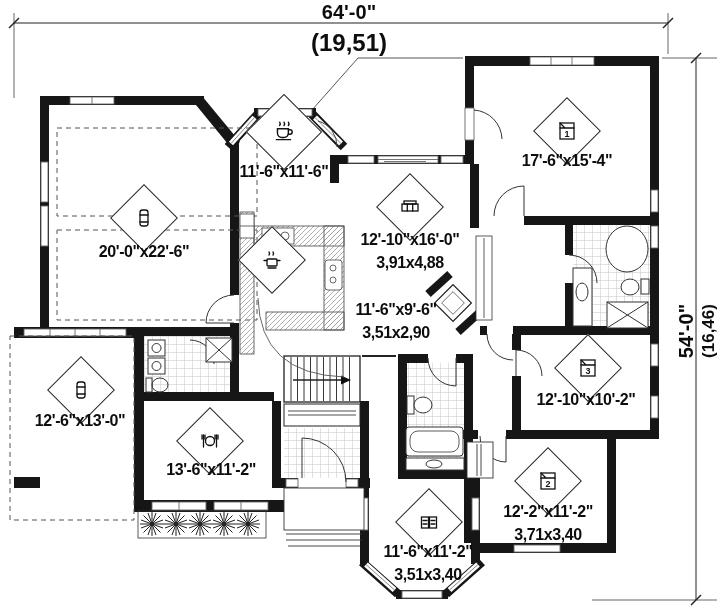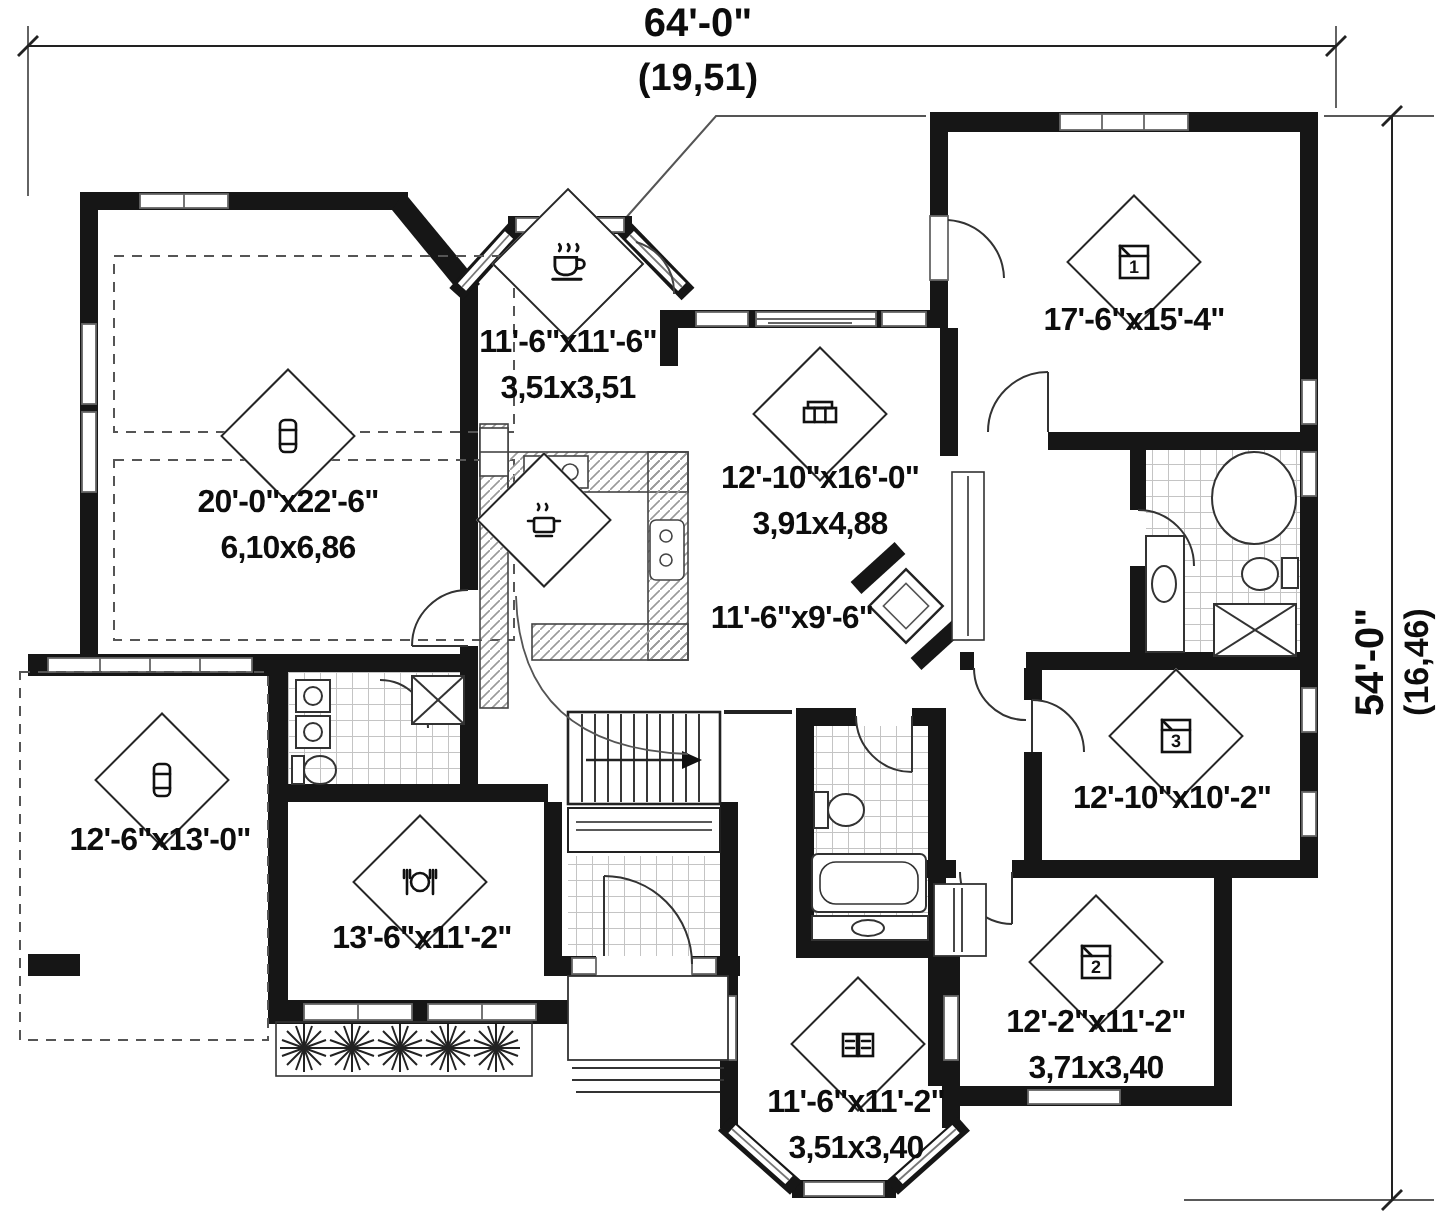--- a/index.html
+++ b/index.html
@@ -286,41 +286,40 @@
 </g>
 
 <g fill="#fff" stroke="#333" stroke-width="0.9">
   <rect x="467" y="442" width="26" height="36"></rect>
   <line x1="477" y1="444" x2="477" y2="476"></line>
         <line x1="481" y1="444" x2="481" y2="476"></line>
 </g>
 </svg>
 
 <div class="dim" style="left:349px;top:1px;font-size:20px;">64'-0"</div>
-<div class="dim" style="left:349px;top:29px;font-size:19px;">(19,51)</div>
+<div class="dim" style="left:349px;top:29px;font-size:24px;">(19,51)</div>
 <div class="dim dim-v" style="left:686px;top:331px;font-size:20px;">54'-0"</div>
 <div class="dim dim-v" style="left:709px;top:331px;font-size:17px;">(16,46)</div>
 
 <div class="rlabel" style="left:284px;top:160px;">
   <div>11'-6"x11'-6"</div>
-  <div>3,51x3,51</div>
 </div>
 <div class="rlabel" style="left:144px;top:240px;">
   <div>20'-0"x22'-6"</div>
-  <div>6,10x6,86</div>
 </div>
 <div class="rlabel" style="left:410px;top:228px;">
   <div>12'-10"x16'-0"</div>
   <div>3,91x4,88</div>
 </div>
 <div class="rlabel" style="left:567px;top:149px;">
   <div>17'-6"x15'-4"</div>
 </div>
 <div class="rlabel" style="left:396px;top:298px;">
   <div>11'-6"x9'-6"</div>
+  <div>3,51x2,90</div>
 </div>
 <div class="rlabel" style="left:80px;top:409px;">
   <div>12'-6"x13'-0"</div>
 </div>
 <div class="rlabel" style="left:211px;top:458px;">
   <div>13'-6"x11'-2"</div>
 </div>
 <div class="rlabel" style="left:586px;top:388px;">
   <div>12'-10"x10'-2"</div>
 </div>

